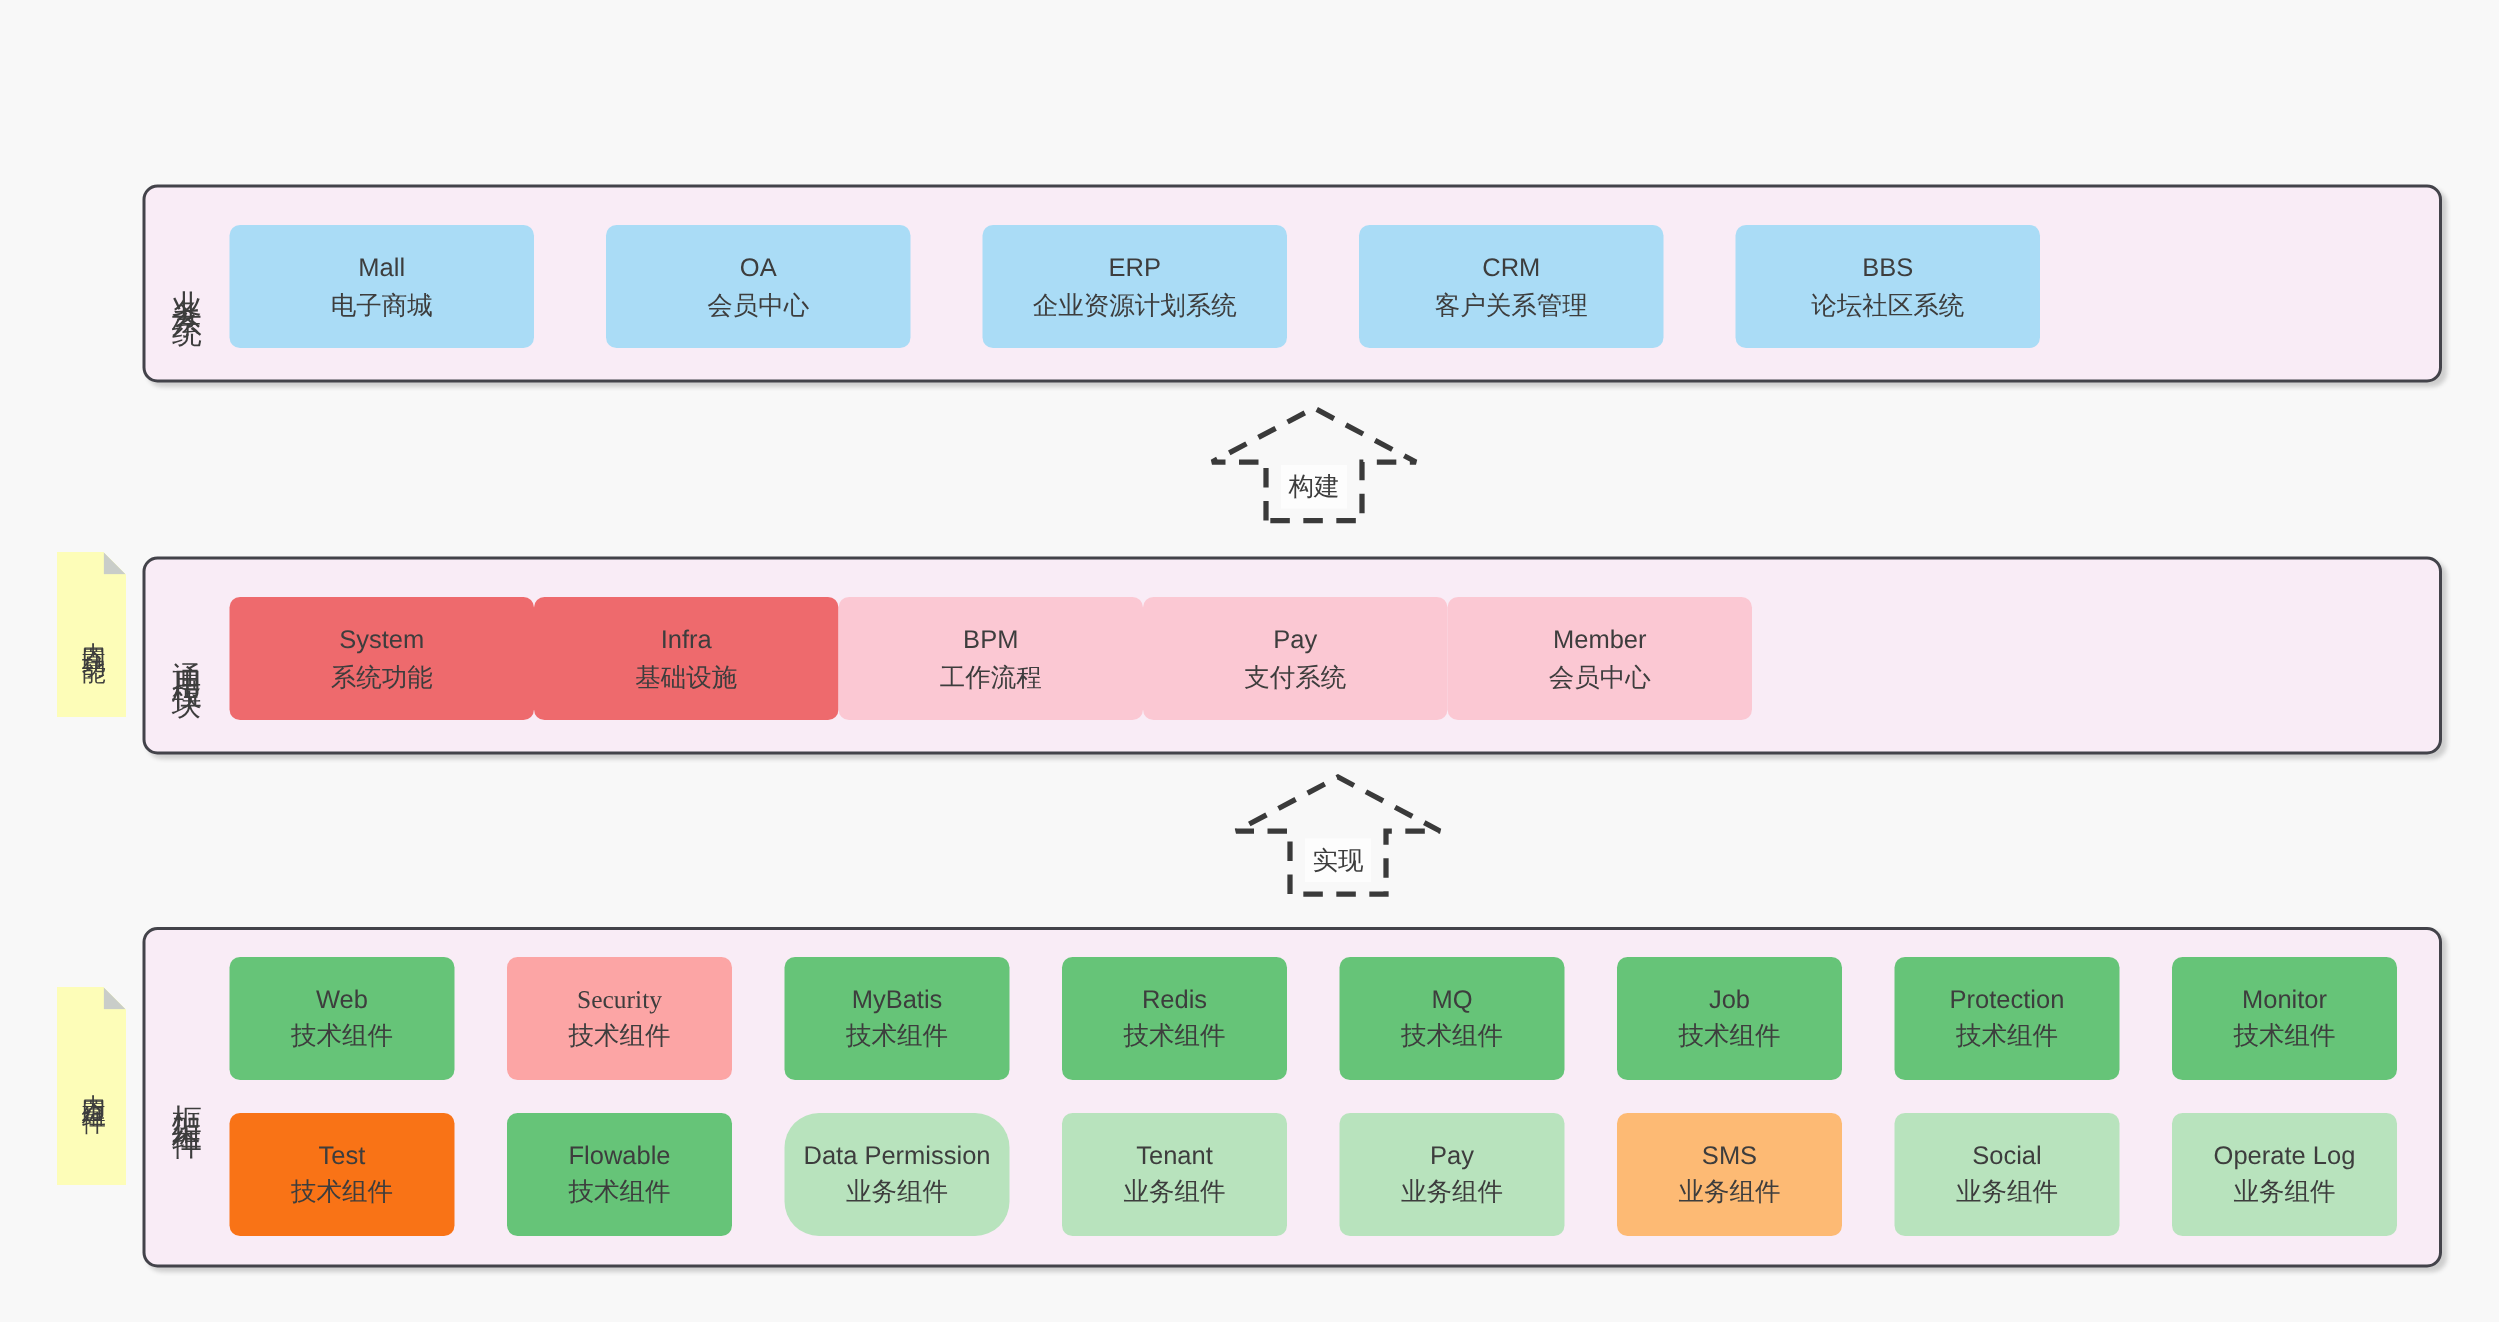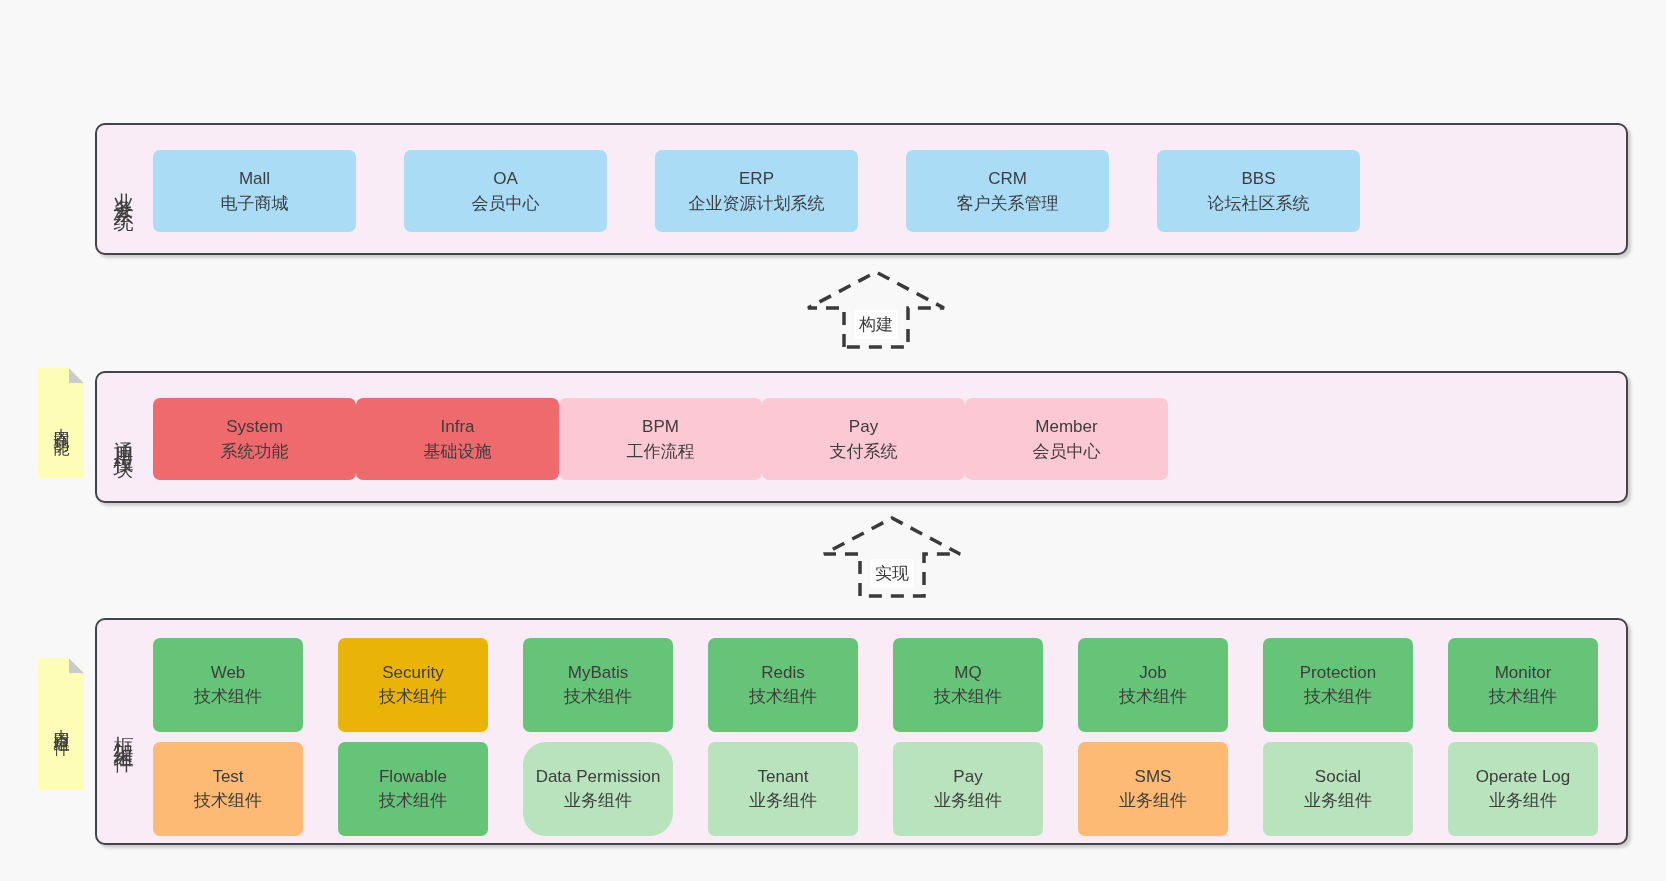--- a/index.html
+++ b/index.html
@@ -43,21 +43,21 @@
   .box{
     width:203px;height:82px;
     border-radius:7px;
     display:flex;flex-direction:column;
     justify-content:center;align-items:center;
     text-align:center;
     font-size:17px;line-height:25px;
     color:#3d3d3d;
     box-sizing:border-box;
   }
-  #layer-components .box{width:150px;height:94px;padding:0 10px;line-height:24px;}
+  #layer-components .box{width:150px;height:82px;padding:0 10px;line-height:24px;}
 
   
   .sticky{
     position:absolute;width:46px;
     background:#fdfdb8;
     clip-path:polygon(0 0, calc(100% - 15px) 0, 100% 15px, 100% 100%, 0 100%);
   }
   .sticky::after{
     content:"";position:absolute;right:0;top:0;
     width:15px;height:15px;
@@ -167,21 +167,21 @@
 <div class="sticky" id="sticky-components">
   <div class="sticky-label">内置组件</div>
 </div>
 <div class="layer" id="layer-components">
   <div class="layer-label">框架组件</div>
   <div class="boxrow row1">
       <div class="box" style="background: rgb(102, 196, 120);">
         <div>Web</div>
         <div>技术组件</div>
       </div>
-      <div class="box" style="background: #eab308;">
+      <div class="box" style="background: #fca5a5; font-family: Liberation Serif, serif;">
         <div>Security</div>
         <div>技术组件</div>
       </div>
       <div class="box" style="background: rgb(102, 196, 120);">
         <div>MyBatis</div>
         <div>技术组件</div>
       </div>
       <div class="box" style="background: rgb(102, 196, 120);">
         <div>Redis</div>
         <div>技术组件</div>
@@ -197,21 +197,21 @@
       <div class="box" style="background: rgb(102, 196, 120);">
         <div>Protection</div>
         <div>技术组件</div>
       </div>
       <div class="box" style="background: rgb(102, 196, 120);">
         <div>Monitor</div>
         <div>技术组件</div>
       </div>
     </div>
   <div class="boxrow row2">
-      <div class="box" style="background: #fdba74;">
+      <div class="box" style="background: #f97316;">
         <div>Test</div>
         <div>技术组件</div>
       </div>
       <div class="box" style="background: rgb(102, 196, 120);">
         <div>Flowable</div>
         <div>技术组件</div>
       </div>
       <div class="box" style="background: rgb(184, 227, 189); border-radius: 23px;">
         <div>Data Permission</div>
         <div>业务组件</div>

